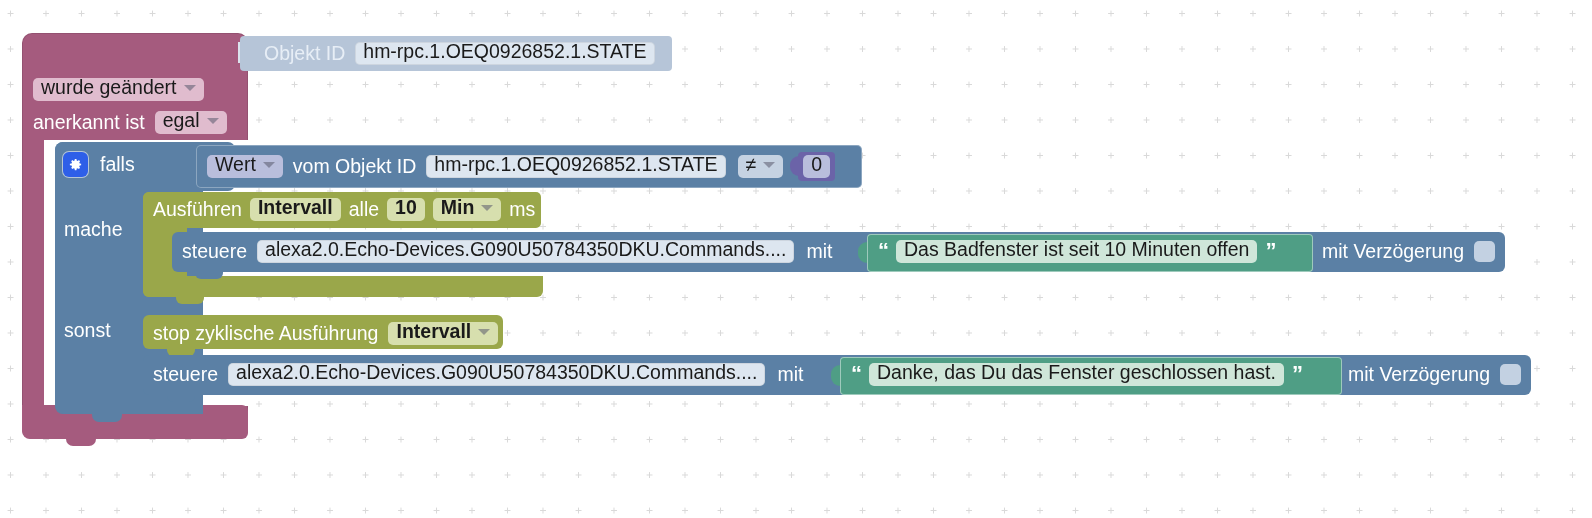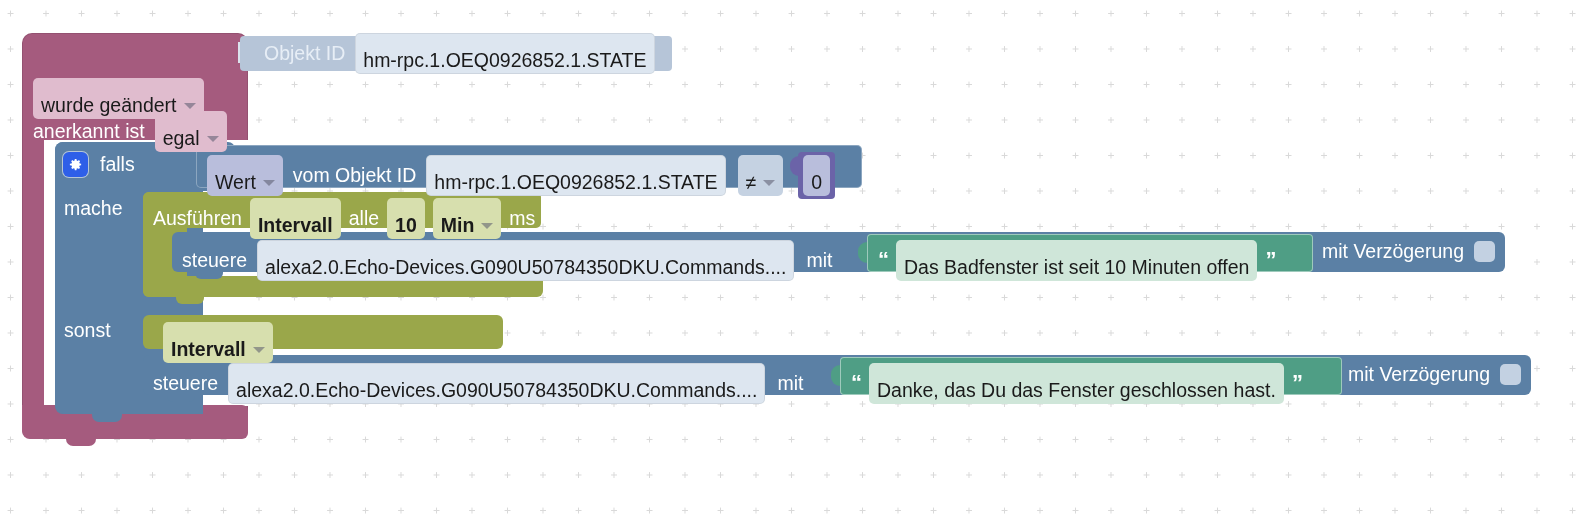--- a/index.html
+++ b/index.html
@@ -80,21 +80,21 @@
     white-space: nowrap;
     user-select: none;
   }
   .lbl.dim { color: #e7eef6; }
 
   
   .field {
     display: inline-flex;
     align-items: center;
     border-radius: 5px;
-    padding: 18px 8px 3px 8px;
+    padding: 0 8px 3px 8px;
     font-size: 19.5px;
     line-height: 1;
     color: #1a1a1a;
     white-space: nowrap;
   }
   .field.light-blue { background: #dde6f0; box-shadow: inset 0 0 0 1px rgba(0,0,0,0.07); }
   .field.pink       { background: #e0bcce; }
   .field.olive      { background: #d7dfae; font-weight: bold; }
   .field.lightgreen { background: #cfe6d9; }
   .field.lav        { background: #b9bedc; }
@@ -362,21 +362,21 @@
     </span>
     <span class="sp8"></span>
     <span style="position:relative;display:inline-flex;align-items:center;">
       <span style="position:absolute;left:-1px;top:4px;width:10px;height:20px;background:#6b63a8;border-radius:9px 0 0 9px;"></span>
       <span class="num-block c-purple" style="margin-left:7px;">
         <span class="field lav">0</span>
       </span>
     </span>
   </div>
 
-  <div class="blk lbl" id="mache-label" style="z-index:7;">mache</div>
+  <div class="blk lbl" id="mache-label" style="z-index:7;margin-top:21px;">mache</div>
   <div class="blk lbl" id="sonst-label" style="z-index:7;">sonst</div>
 
   <div class="blk c-olive" id="interval-block" style="z-index:4;"></div>
   <div class="blk c-olive" id="interval-head" style="z-index:4;"></div>
   <div class="blk c-olive" id="interval-foot" style="z-index:4;"></div>
   <div class="blk c-olive" id="interval-foot-notch" style="z-index:4;"></div>
 
   <div class="blk row" id="interval-row" style="z-index:8;">
     <span class="lbl">Ausführen</span>
     <span class="sp8"></span>
@@ -415,20 +415,21 @@
   </div>
   <div class="blk row" id="delay1" style="z-index:8;">
     <span class="lbl">mit Verzögerung</span>
     <span class="sp10"></span>
     <span class="cbox"></span>
   </div>
 
   <div class="blk c-olive" id="stop-block" style="z-index:5;"></div>
   <div class="blk c-olive" id="stop-notch" style="z-index:5;"></div>
   <div class="blk row" id="stop-row" style="z-index:7;">
+    <span class="lbl">stop zyklische Ausführung</span>
     <span class="sp10"></span>
     <span class="field olive">
       <span>Intervall</span>
       <span class="caret"></span>
     </span>
   </div>
 
   <div class="blk c-blue" id="steuere2" style="z-index:5;"></div>
   <div class="blk c-blue" id="steuere2-notch" style="z-index:5;"></div>
   <div class="blk row" id="steuere2-row" style="z-index:7;">

